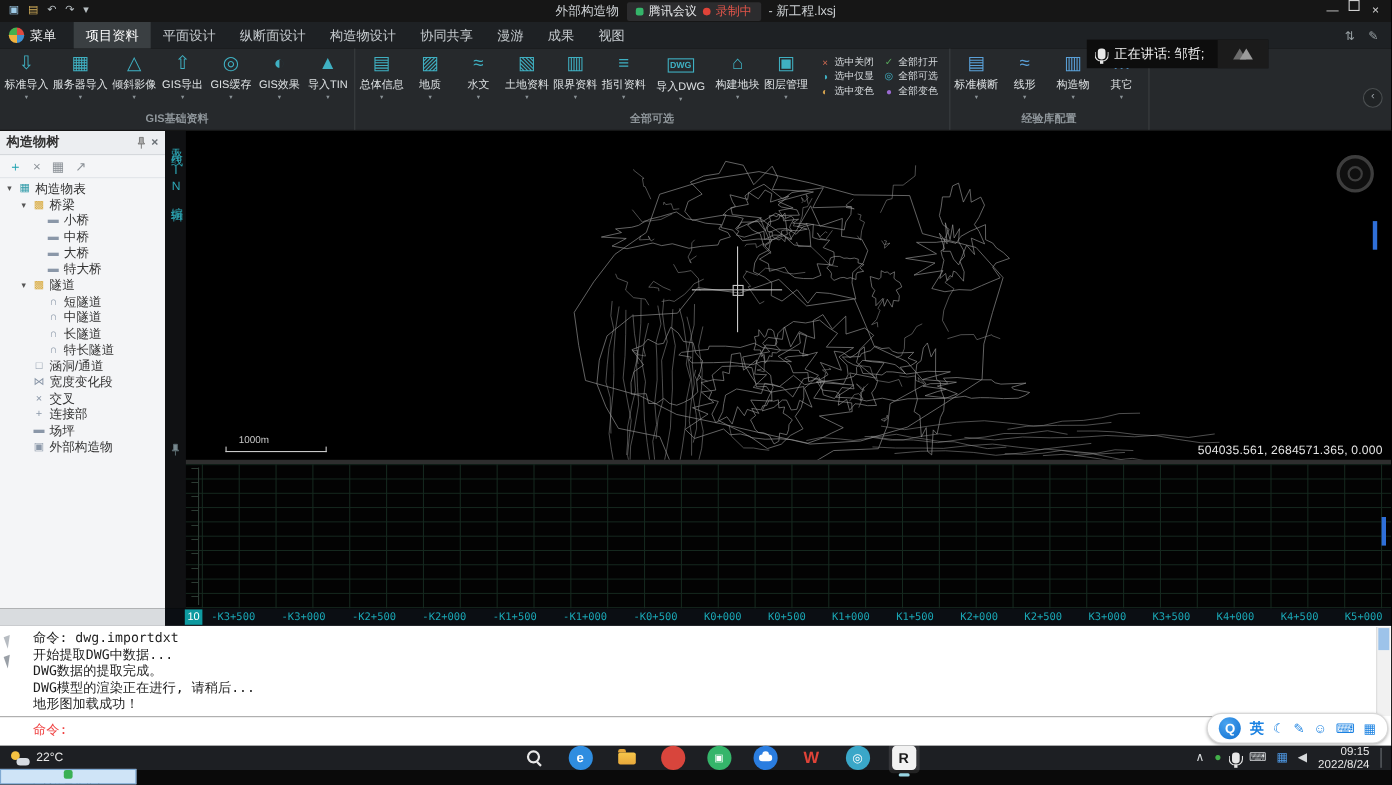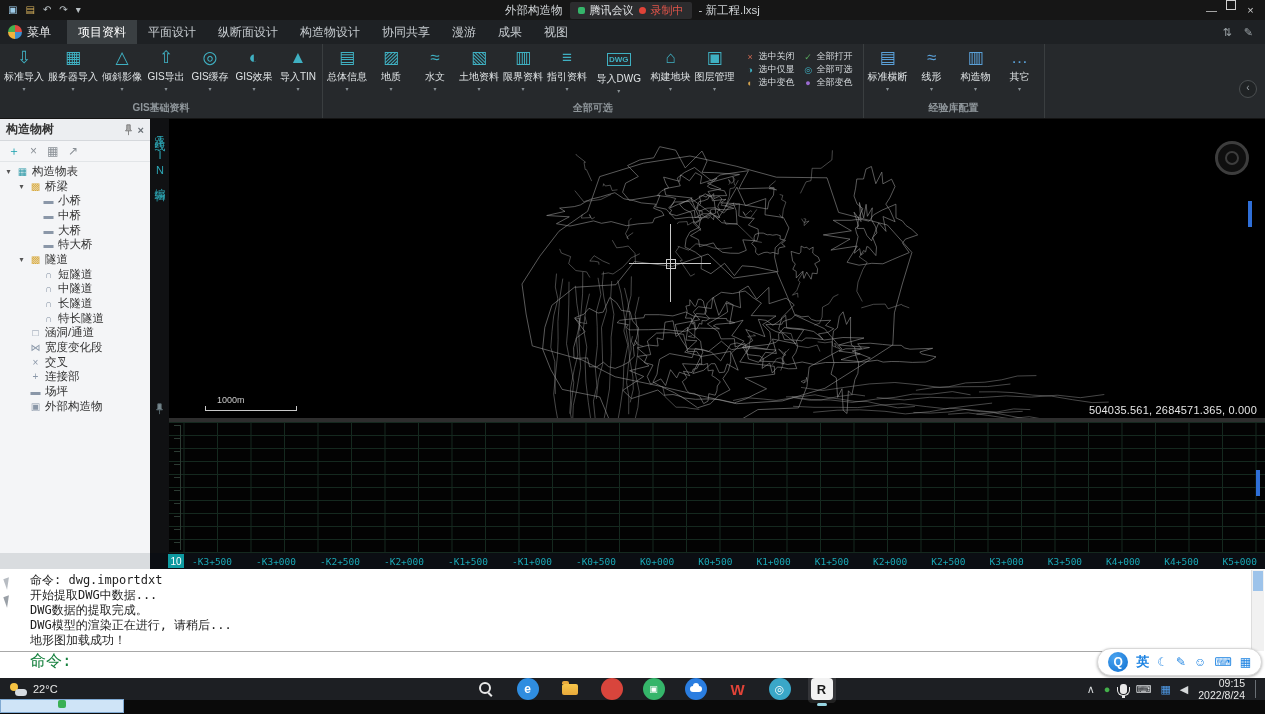--- a/index.html
+++ b/index.html
@@ -111,21 +111,21 @@
   .btab.active{background:#fbfcfd;color:#0e7f90;font-weight:bold;box-shadow:inset 0 2px 0 #1796a6;}
 
   
   #cmd{position:absolute;left:0;top:569px;width:1265px;height:109px;background:#fff;}
   .ptr-col{position:absolute;left:5px;top:9px;}
   .ptr{display:block;width:0;height:0;border-top:11px solid #b7bcc2;border-right:6px solid transparent;transform:rotate(-20deg);margin-bottom:7px;}
   .ptr.p2{border-top-color:#9aa0a7;}
   .cmd-lines{position:absolute;left:30px;top:4px;}
   .cmd-line{font-family:"DejaVu Sans Mono",monospace;font-size:12px;line-height:15px;color:#1e1e1e;white-space:pre;}
   .cmd-divider{position:absolute;left:0;right:14px;bottom:26px;border-top:1px solid #a8a8a8;}
-  .cmd-prompt{position:absolute;left:30px;bottom:6px;font-family:"DejaVu Sans Mono",monospace;font-size:16px;color:#15803d;}
+  .cmd-prompt{position:absolute;left:30px;bottom:6px;font-family:"DejaVu Sans Mono",monospace;font-size:12px;color:#ef4444;}
   .cmd-scroll{position:absolute;right:1px;top:1px;bottom:27px;width:12px;background:#f1f1f1;border-left:1px solid #ddd;}
   .cmd-thumb{margin:1px;height:20px;background:#9dc3ea;}
 
   
   #ime{position:absolute;right:3px;top:648px;height:26px;background:#fff;border:1px solid #d8d8d8;border-radius:14px;
       display:flex;align-items:center;gap:8px;padding:0 10px;z-index:9;box-shadow:0 1px 3px rgba(0,0,0,.3);}
   .qq-logo{width:20px;height:20px;border-radius:50%;background:radial-gradient(circle at 35% 30%,#4aa4f0,#0f6fd0);color:#fff;font-weight:bold;font-size:12px;display:flex;align-items:center;justify-content:center;}
   .ime-lang{color:#1b82e2;font-weight:bold;font-size:13px;}
   .ime-icons{display:flex;gap:8px;}
   .ime-icons .glyph{font-size:12px;}
@@ -363,20 +363,28 @@
             <span class="glyph" style="color: rgb(90, 160, 216);">…</span>
             <span class="rlabel">其它</span>
             <span class="rcaret">▾</span>
           </div>
         </div>
       <div class="rgname">经验库配置</div>
     </div>
   </div>
   <div id="ribbon-collapse" style="color: rgb(154, 162, 166);">‹</div>
 
+  <div id="voice">
+    <span class="shape-microphone-icon"></span>
+    <span class="voice-text">正在讲话: 邹哲;</span>
+    <span class="voice-logo">
+        <i></i>
+        <i></i>
+      </span>
+  </div>
 
   <div id="left-panel">
     <div class="lp-header">
       <span>构造物树</span>
       <span class="spacer"></span>
       <svg class="pin-svg" width="9" height="12" viewBox="0 0 10 14">
         <path d="M3 1h4v5l1.5 2h-7L3 6zM5 8v5" stroke="#777" fill="#aaa" stroke-width="1"></path>
       </svg>
       <span class="lp-close" style="color: rgb(106, 112, 118);">×</span>
     </div>

